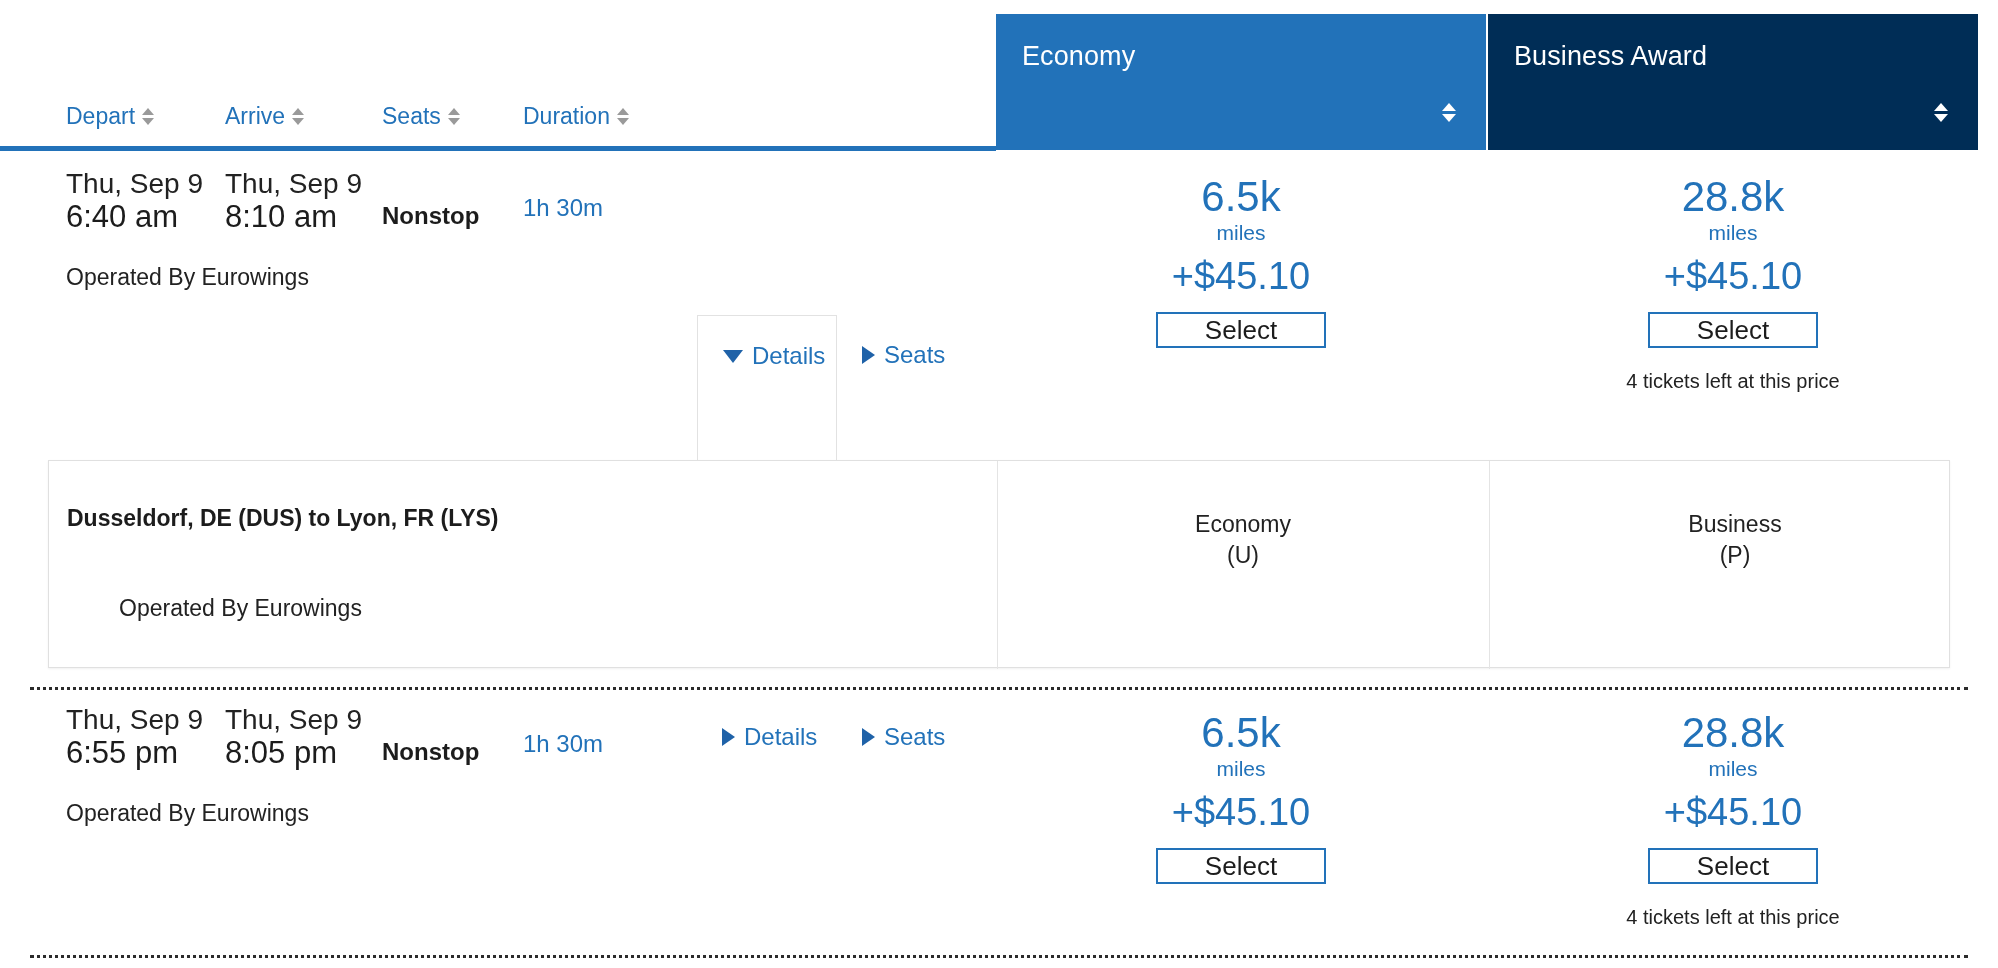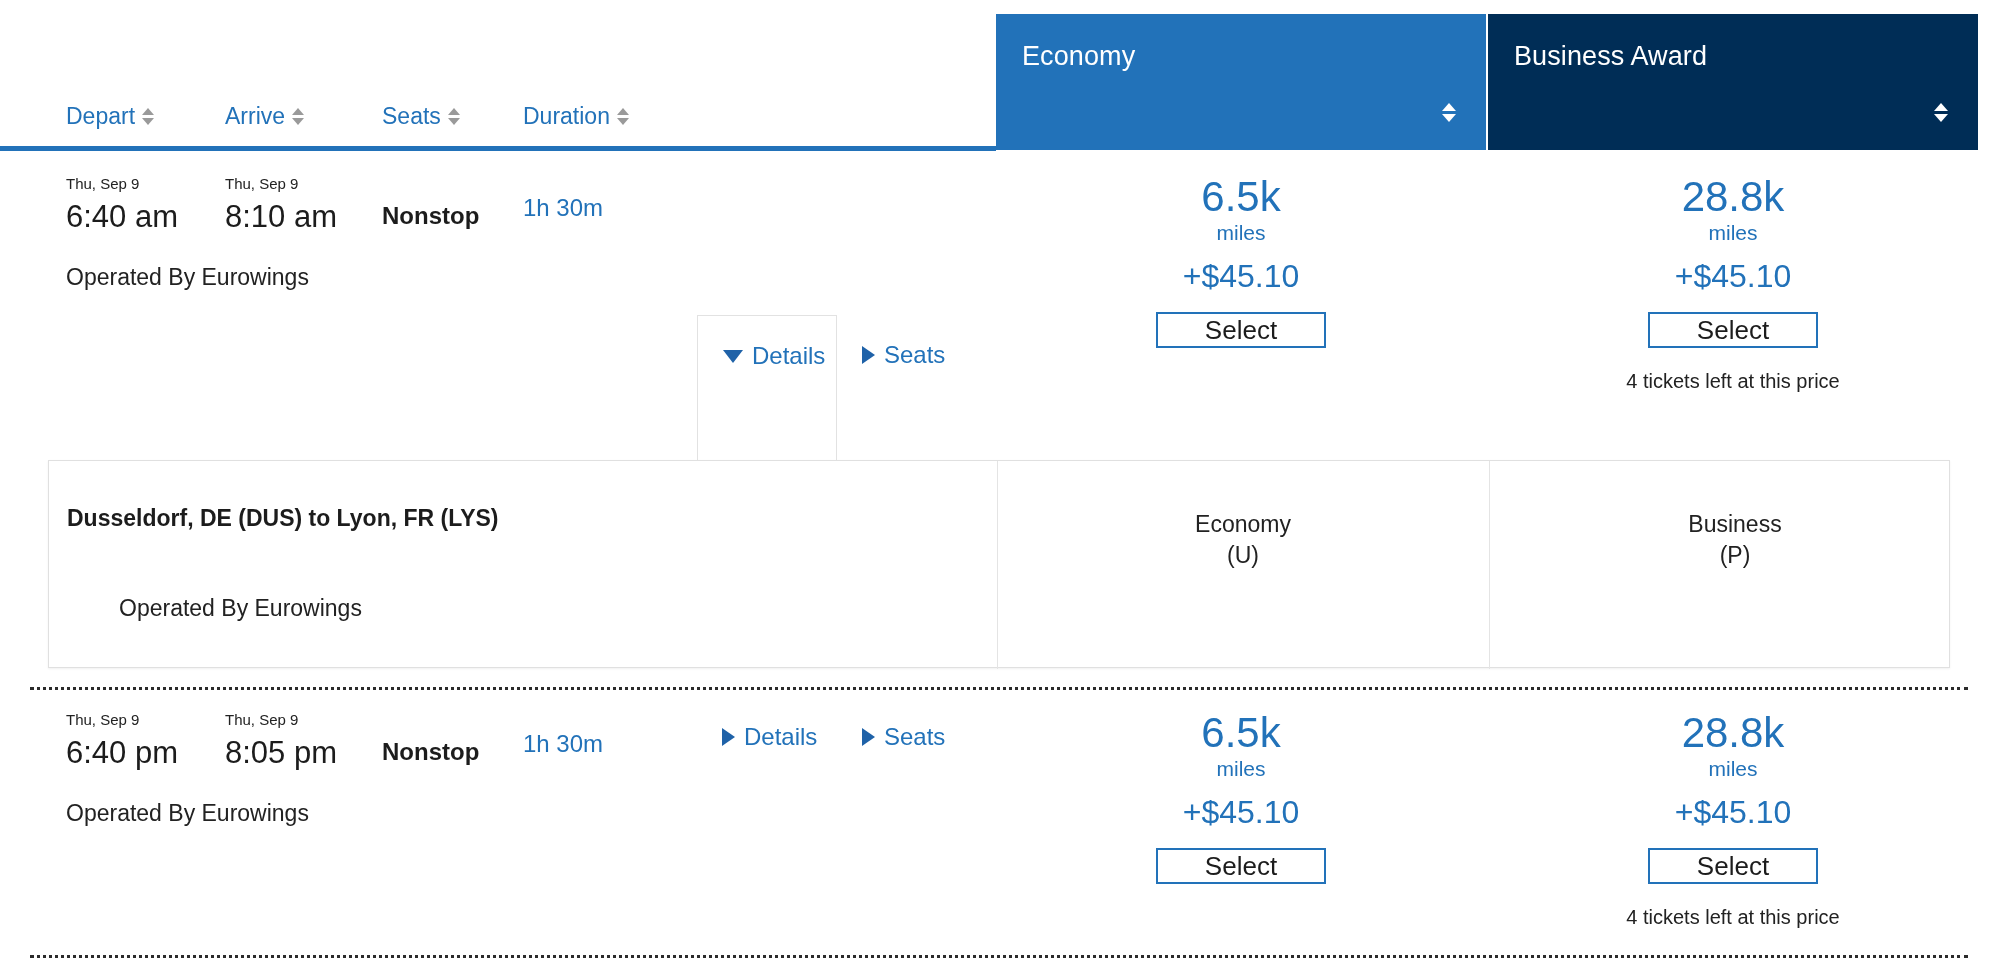--- a/index.html
+++ b/index.html
@@ -130,21 +130,21 @@
     position: absolute;
     top: 0;
   }
 
   .depart-cell  { left: 66px;  top: 20px; width: 150px; }
   .arrive-cell  { left: 225px; top: 20px; width: 150px; }
   .stops-cell   { left: 382px; top: 52px; width: 130px; }
   .dur-cell     { left: 523px; top: 44px; width: 120px; }
 
   .date-line {
-    font-size: 15px;
+    font-size: 28px;
     line-height: 27px;
     color: #222222;
     white-space: nowrap;
   }
   .time-line {
     font-size: 31px;
     line-height: 40px;
     color: #1c1c1c;
     white-space: nowrap;
   }
@@ -230,21 +230,21 @@
     color: #2272b9;
     font-weight: 400;
   }
   .miles-word {
     font-size: 21px;
     line-height: 26px;
     color: #2272b9;
     margin-top: -2px;
   }
   .cash-amt {
-    font-size: 32px;
+    font-size: 38px;
     line-height: 48px;
     color: #2272b9;
     margin-top: 6px;
     font-weight: 400;
   }
   .select-btn {
     display: inline-block;
     margin-top: 12px;
     min-width: 170px;
     padding: 1px 22px;
@@ -462,21 +462,21 @@
       <div>(P)</div>
     </div>
   </div>
 
   <div class="dotted-sep sep-a"></div>
 
   <div class="flight-row" style="margin-top:18px;">
 
     <div class="cell depart-cell">
       <div class="date-line">Thu, Sep 9</div>
-      <div class="time-line">6:40 pm</div>
+      <div class="time-line">6:55 pm</div>
     </div>
 
     <div class="cell arrive-cell">
       <div class="date-line">Thu, Sep 9</div>
       <div class="time-line">8:05 pm</div>
     </div>
 
     <div class="cell stops-cell">
       <span class="stops-text">Nonstop</span>
     </div>

